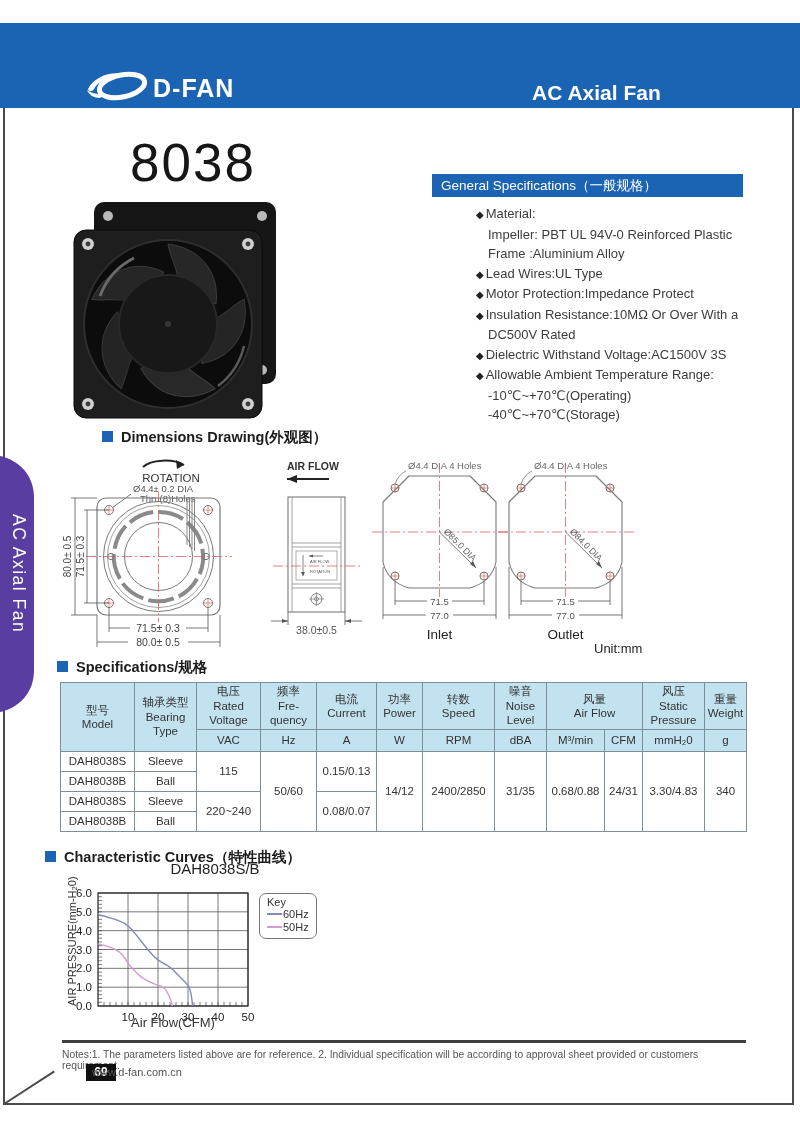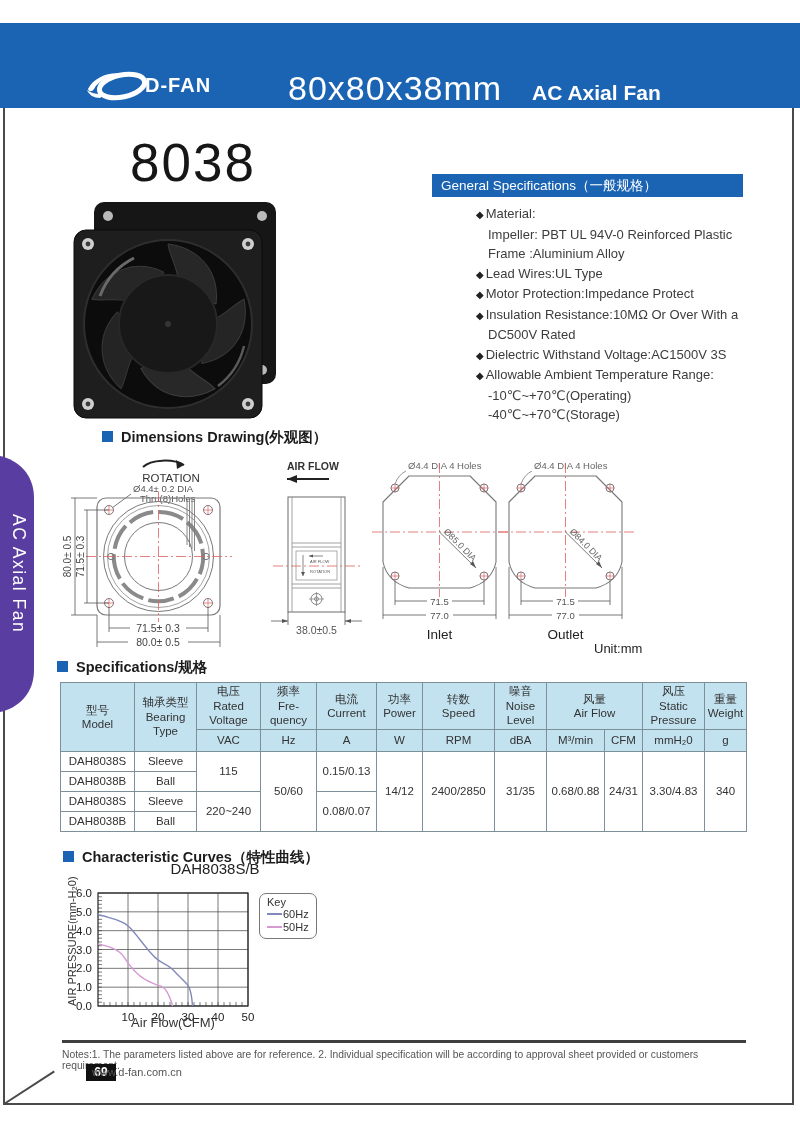--- a/index.html
+++ b/index.html
@@ -1,21 +1,21 @@
 <!DOCTYPE html>
 <html><head>
 <meta charset="utf-8">
 <style>
   html,body{margin:0;padding:0;background:#fff;}
   .page{position:relative;width:800px;height:1131px;background:#ffffff;overflow:hidden;
         font-family:"Liberation Sans","DejaVu Sans",sans-serif;color:#333;}
   
   .topbar{position:absolute;left:0;top:23px;width:800px;height:85px;background:#1b64b4;}
   .logo{position:absolute;left:86px;top:44px;}
-  .brand{position:absolute;left:145px;top:51px;font-size:20px;font-weight:bold;color:#fff;letter-spacing:1px;}
+  .brand{position:absolute;left:153px;top:51px;font-size:25px;font-weight:bold;color:#fff;letter-spacing:1px;}
   .hsize{position:absolute;left:288px;top:46px;font-size:34px;color:#fff;font-weight:500;letter-spacing:1px;}
   .hprod{position:absolute;left:532px;top:58px;font-size:21px;color:#fff;font-weight:600;}
   
   .fr{position:absolute;background:#4a4a4a;}
   .fr-l{left:3px;top:108px;width:2px;height:997px;}
   .fr-r{left:792px;top:108px;width:2px;height:997px;}
   .fr-b{left:3px;top:1103px;width:791px;height:2px;}
   .fr-d{left:4px;top:1103px;width:60px;height:2px;transform-origin:0 50%;transform:rotate(-33deg);}
   
   .tab-svg{position:absolute;left:0;top:452px;}
@@ -68,21 +68,20 @@
 
 <div class="page">
 
   <div class="topbar">
     <svg class="logo" width="64" height="38" viewBox="0 0 64 38">
       <ellipse cx="36" cy="19" rx="23" ry="11" fill="none" stroke="#fff" stroke-width="5" transform="rotate(-12 36 19)"></ellipse>
       <path d="M2,22 C8,10 24,4 38,7 C24,8 12,14 8,22 C6,25 3,25 2,22 Z" fill="#fff"></path>
       <path d="M1,23 C6,27 14,28 20,26 L14,31 C8,31 3,28 1,23 Z" fill="#fff"></path>
     </svg>
     <div class="brand">D-FAN</div>
-    <div class="hsize">80x80x38mm</div>
     <div class="hprod">AC Axial Fan</div>
   </div>
 
   <div class="fr fr-l"></div>
   <div class="fr fr-r"></div>
   <div class="fr fr-b"></div>
   <div class="fr fr-d"></div>
 
   <svg class="tab-svg" width="38" height="264" viewBox="0 0 38 264">
     <path d="M0,4 C18,8 34,22 34,46 L34,218 C34,242 18,256 0,260 Z" fill="#5a3da0"></path>
@@ -400,21 +399,21 @@
       <td rowspan="2">220~240</td>
       <td rowspan="2">0.08/0.07</td>
     </tr>
     <tr class="bd">
       <td>DAH8038B</td>
       <td>Ball</td>
     </tr>
   </tbody>
     </table>
 
-  <div class="sec-head" style="left:63px;top:848px;">
+  <div class="sec-head" style="left:45px;top:848px;">
     <span class="sq"></span><span>Characteristic Curves（特性曲线）</span>
   </div>
   <div class="chart-title">DAH8038S/B</div>
   <div class="curve-wrap">
     <svg id="curve-svg" width="270" height="150" viewBox="0 0 270 150">
         <line x1="68" y1="9" x2="68" y2="122" stroke="#555" stroke-width="0.8"></line>
         <line x1="98" y1="9" x2="98" y2="122" stroke="#555" stroke-width="0.8"></line>
         <line x1="128" y1="9" x2="128" y2="122" stroke="#555" stroke-width="0.8"></line>
         <line x1="158" y1="9" x2="158" y2="122" stroke="#555" stroke-width="0.8"></line>
         <line x1="188" y1="9" x2="188" y2="122" stroke="#555" stroke-width="0.8"></line>

